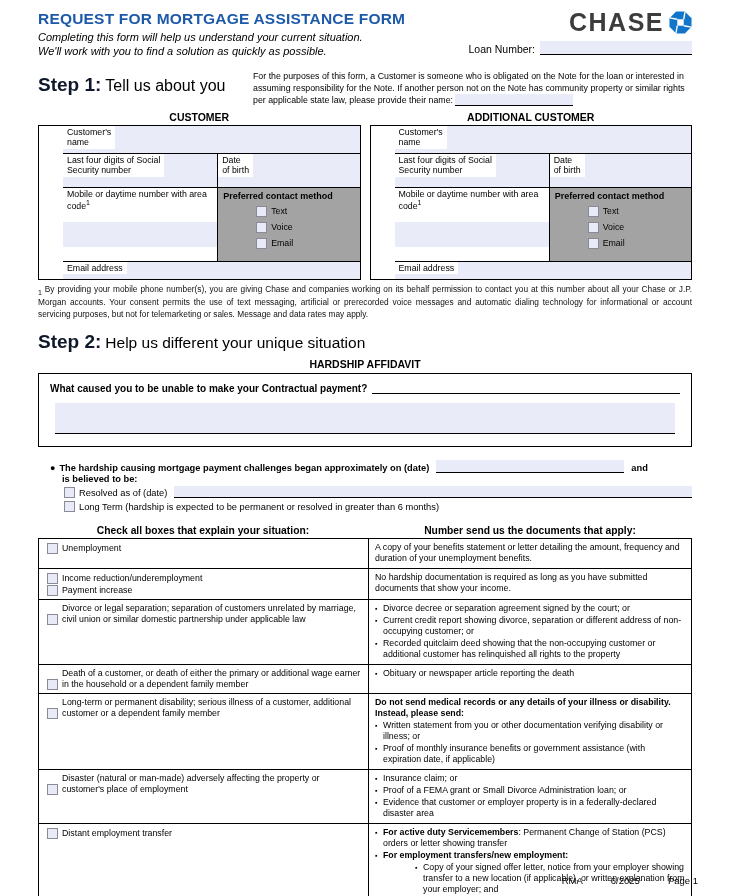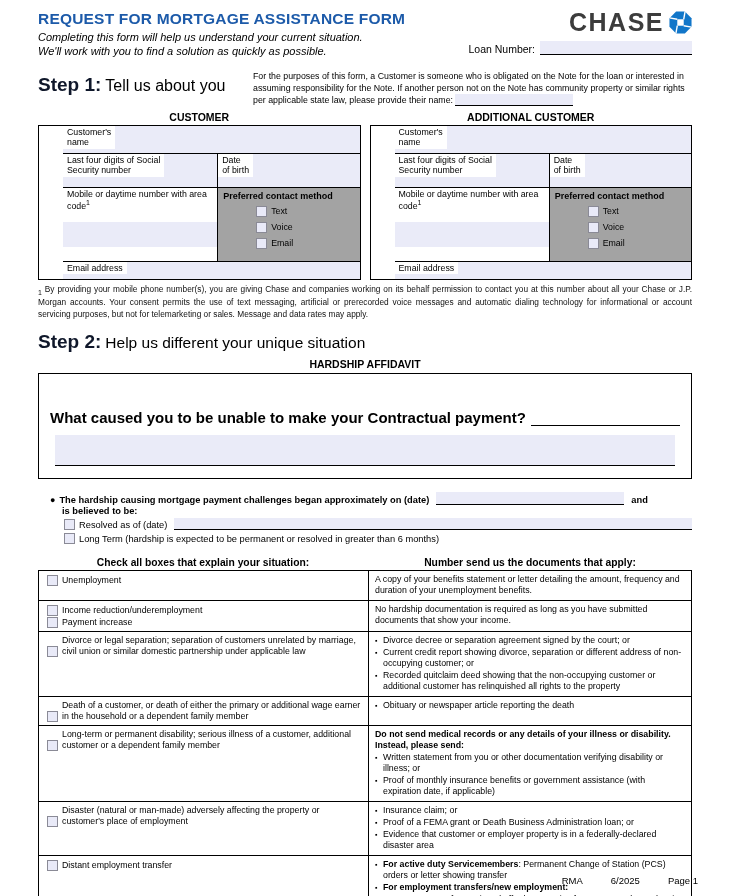--- a/index.html
+++ b/index.html
@@ -53,21 +53,21 @@
   .cb{flex:none;width:10px;height:10px;border:1px solid #8a8a96;background:#e9eaf8;display:inline-block;margin-top:0;}
 
   
   .footnote{font-size:8.3px;line-height:1.4;margin-top:4px;text-align:justify;color:#111;}
 
   
   .step2-row{margin-top:10px;}
   .step2-row .step-heading{font-size:15.5px;}
   .affidavit-title{text-align:center;font-weight:bold;font-size:10.5px;margin-top:5px;}
   .hardship-box{border:1.3px solid #000;margin-top:3px;padding:9px 11px 12px 11px;}
-  .q-line{display:flex;align-items:flex-end;font-size:15px;font-weight:bold;margin-top:26px;}
+  .q-line{display:flex;align-items:flex-end;font-size:10px;font-weight:bold;}
   .q-underline{flex:1;border-bottom:1.4px solid #000;margin-left:5px;height:10px;}
   .answer-area{margin:9px 5px 0 5px;height:30px;background:#eaebf8;border-bottom:1.4px solid #000;}
 
   .bullet-block{margin:13px 0 0 12px;font-size:9.3px;}
   .b-line{display:flex;align-items:flex-end;gap:4px;}
   .b-dot{font-size:9px;flex:none;}
   .b-text{font-weight:bold;}
   .date-blank{width:188px;height:12px;margin:0 3px;}
   .b-line2{font-weight:bold;margin-left:12px;margin-top:1px;}
   .hs-options{margin:2px 0 0 14px;}
@@ -376,21 +376,21 @@
             <span class="sit-text">Disaster (natural or man-made) adversely affecting the property or customer's place of employment</span>
           </div>
         </div>
       <div class="doc-cell">
           <div class="doc-line bullet">
             <span class="bchar">▪</span>
             <span>Insurance claim; or</span>
           </div>
           <div class="doc-line bullet">
             <span class="bchar">▪</span>
-            <span>Proof of a FEMA grant or Death Business Administration loan; or</span>
+            <span>Proof of a FEMA grant or Small Divorce Administration loan; or</span>
           </div>
           <div class="doc-line bullet">
             <span class="bchar">▪</span>
             <span>Evidence that customer or employer property is in a federally-declared disaster area</span>
           </div>
         </div>
     </div>
     <div class="chk-row">
       <div class="sit-cell">
           <div class="sit-line">

